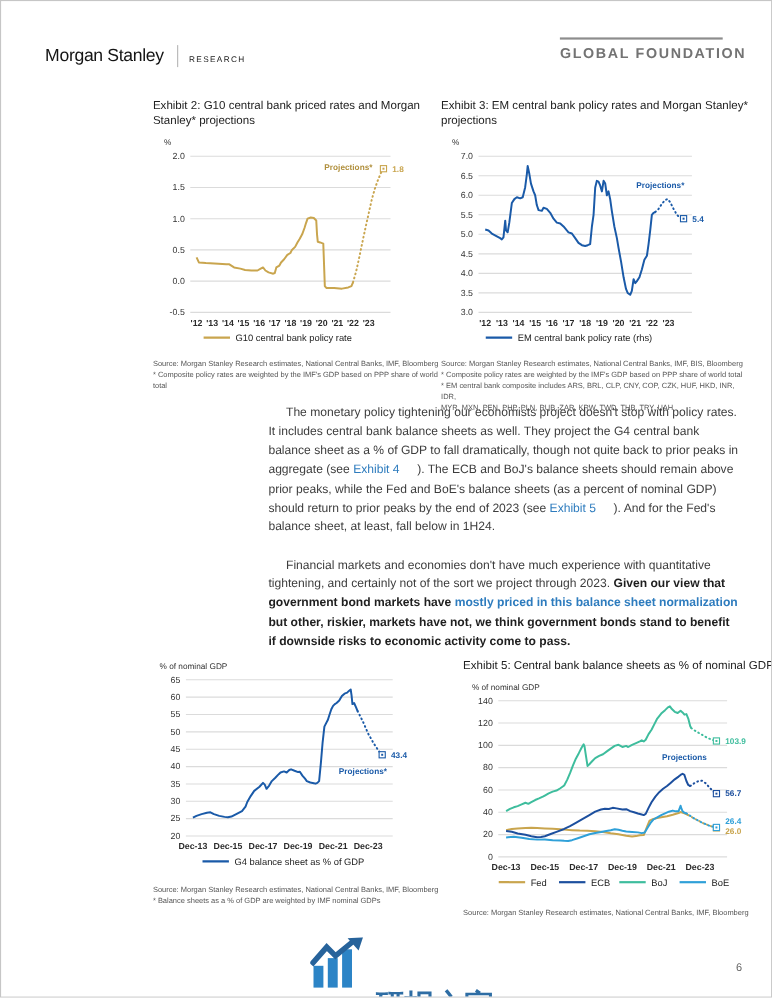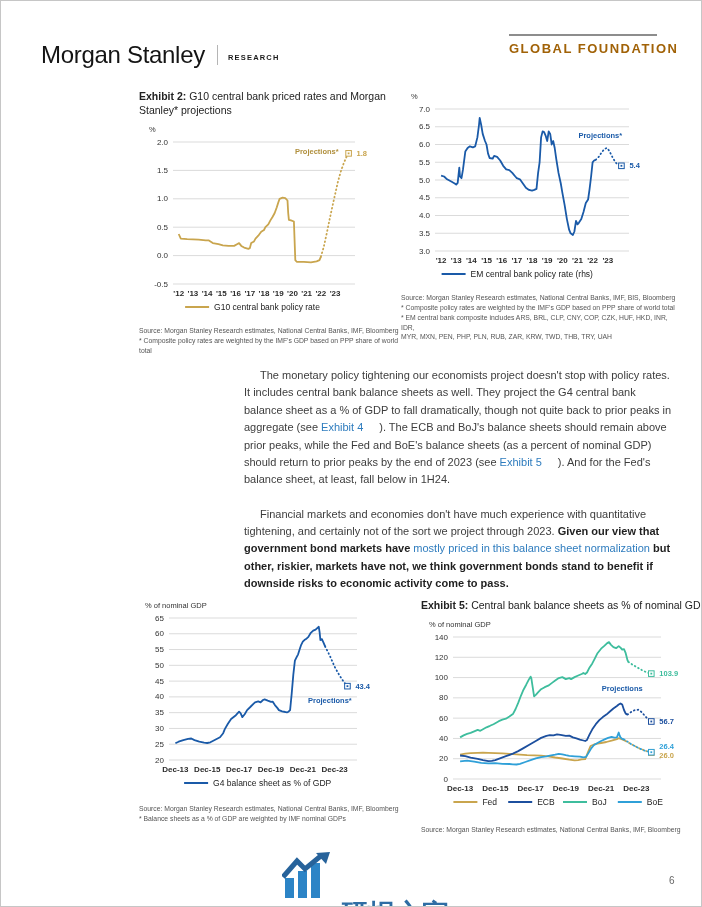--- a/index.html
+++ b/index.html
@@ -1,39 +1,39 @@
 <!DOCTYPE html>
 <html><head>
 <meta charset="utf-8">
 <style>
   html,body{margin:0;padding:0;background:#ffffff;}
   .page{position:relative;width:700px;height:905px;margin:0 auto;background:#fff;
         border:1px solid #c6c6c6;font-family:"Liberation Sans",sans-serif;overflow:hidden;}
   
   .hdr-logo{position:absolute;left:40px;top:40px;display:flex;align-items:center;}
-  .ms-logo{font-size:24px;letter-spacing:-0.3px;color:#141414;font-weight:500;}
+  .ms-logo{font-size:16px;letter-spacing:-0.3px;color:#141414;font-weight:500;}
   .logo-div{width:1px;height:20px;background:#b5b5b5;margin:0 10px 0 12px;}
-  .research{font-size:7.5px;font-weight:700;letter-spacing:1.2px;color:#1a1a1a;margin-top:4px;}
+  .research{font-size:7.5px;font-weight:400;letter-spacing:1.2px;color:#1a1a1a;margin-top:4px;}
   .gf{position:absolute;left:508px;top:33px;width:148px;}
   .gf-line{border-top:2px solid #8d8d8d;margin-bottom:5px;}
-  .gf-text{font-size:13px;font-weight:700;letter-spacing:1.5px;color:#a16207;
+  .gf-text{font-size:13px;font-weight:700;letter-spacing:1.5px;color:#737373;
            font-family:"Liberation Sans",sans-serif;white-space:nowrap;}
   
   .exhibit{position:absolute;}
   .ex-title{font-size:10.5px;color:#222;line-height:1.35;margin-bottom:5px;}
-  .ex-title b{font-weight:700;}
+  .ex-title b{font-weight:400;}
   .src{font-size:6.8px;color:#555;line-height:1.45;margin-top:2px;}
   svg text{font-family:"Liberation Sans",sans-serif;}
   
   .body-text{position:absolute;left:243px;top:366px;width:428px;}
   .body-text p{margin:0 0 17px 0;font-size:11px;line-height:1.58;color:#3d3d3d;}
   .seg-n{color:#3d3d3d;margin-left:16px;}
   .seg-b{font-weight:700;color:#1f1f1f;}
   .seg-l{color:#2e7cbe;text-decoration:none;cursor:pointer;text-align:right;}
-  .seg-bl{font-weight:400;color:#2e7cbe;text-decoration:none;cursor:pointer;}
+  .seg-bl{font-weight:700;color:#2e7cbe;text-decoration:none;cursor:pointer;}
   
   .wm{position:absolute;left:281px;top:851px;display:flex;align-items:flex-start;gap:9px;}
   .wm-txt{display:flex;flex-direction:column;margin-top:48px;}
   .wm-cn{font-size:27px;font-weight:700;color:#2e6da4;line-height:1.05;}
   .wm-dom{font-size:12.5px;font-weight:700;color:#1d4ed8;letter-spacing:2.5px;margin-top:1px;}
   .pageno{position:absolute;left:668px;top:874px;font-size:10px;color:#666;}
 </style>
 </head>
 <body>
 
@@ -80,21 +80,21 @@
         <rect x="206.80156249999945" y="28.560000000000013" width="5.6" height="5.6" fill="#fff" stroke="#c9a54e" stroke-width="1"></rect>
         <rect x="208.70156249999945" y="30.460000000000015" width="1.8" height="1.8" fill="#c9a54e"></rect>
         <text x="217.60156249999946" y="33.960000000000015" fill="#c9a54e" font-size="7.5" font-weight="bold">1.8</text>
         <text x="199.64843749999895" y="32.49599999999998" fill="#b08f3c" font-size="7.5" text-anchor="end" font-weight="bold">Projections*</text>
         <line x1="46.10000000000001" x2="70.10000000000001" y1="185" y2="185" stroke="#c9a54e" stroke-width="2"></line>
         <text x="75.10000000000001" y="188" fill="#222" font-size="8.5">G10 central bank policy rate</text>
       </svg><div class="src">
         <div>Source: Morgan Stanley Research estimates, National Central Banks, IMF, Bloomberg</div>
         <div>* Composite policy rates are weighted by the IMF's GDP based on PPP share of world total</div>
       </div></section>
-  <section class="exhibit" style="left:400px;top:88px;width:280px;"><svg width="272" height="198">
+  <section class="exhibit" style="left:400px;top:88px;width:280px;"><div class="ex-title"><b>Exhibit 3:</b><span> EM central bank policy rates and Morgan Stanley* projections</span></div><svg width="272" height="198">
         <text x="10" y="10" fill="#333" font-size="7.5">%</text>
         <line x1="34" x2="228" y1="20" y2="20" stroke="#dbdbdb" stroke-width="1"></line>
         <text x="29" y="22.6" fill="#333" font-size="8" text-anchor="end">7.0</text>
         <line x1="34" x2="228" y1="37.75" y2="37.75" stroke="#dbdbdb" stroke-width="1"></line>
         <text x="29" y="40.35" fill="#333" font-size="8" text-anchor="end">6.5</text>
         <line x1="34" x2="228" y1="55.5" y2="55.5" stroke="#dbdbdb" stroke-width="1"></line>
         <text x="29" y="58.1" fill="#333" font-size="8" text-anchor="end">6.0</text>
         <line x1="34" x2="228" y1="73.25" y2="73.25" stroke="#dbdbdb" stroke-width="1"></line>
         <text x="29" y="75.85" fill="#333" font-size="8" text-anchor="end">5.5</text>
         <line x1="34" x2="228" y1="91" y2="91" stroke="#dbdbdb" stroke-width="1"></line>

